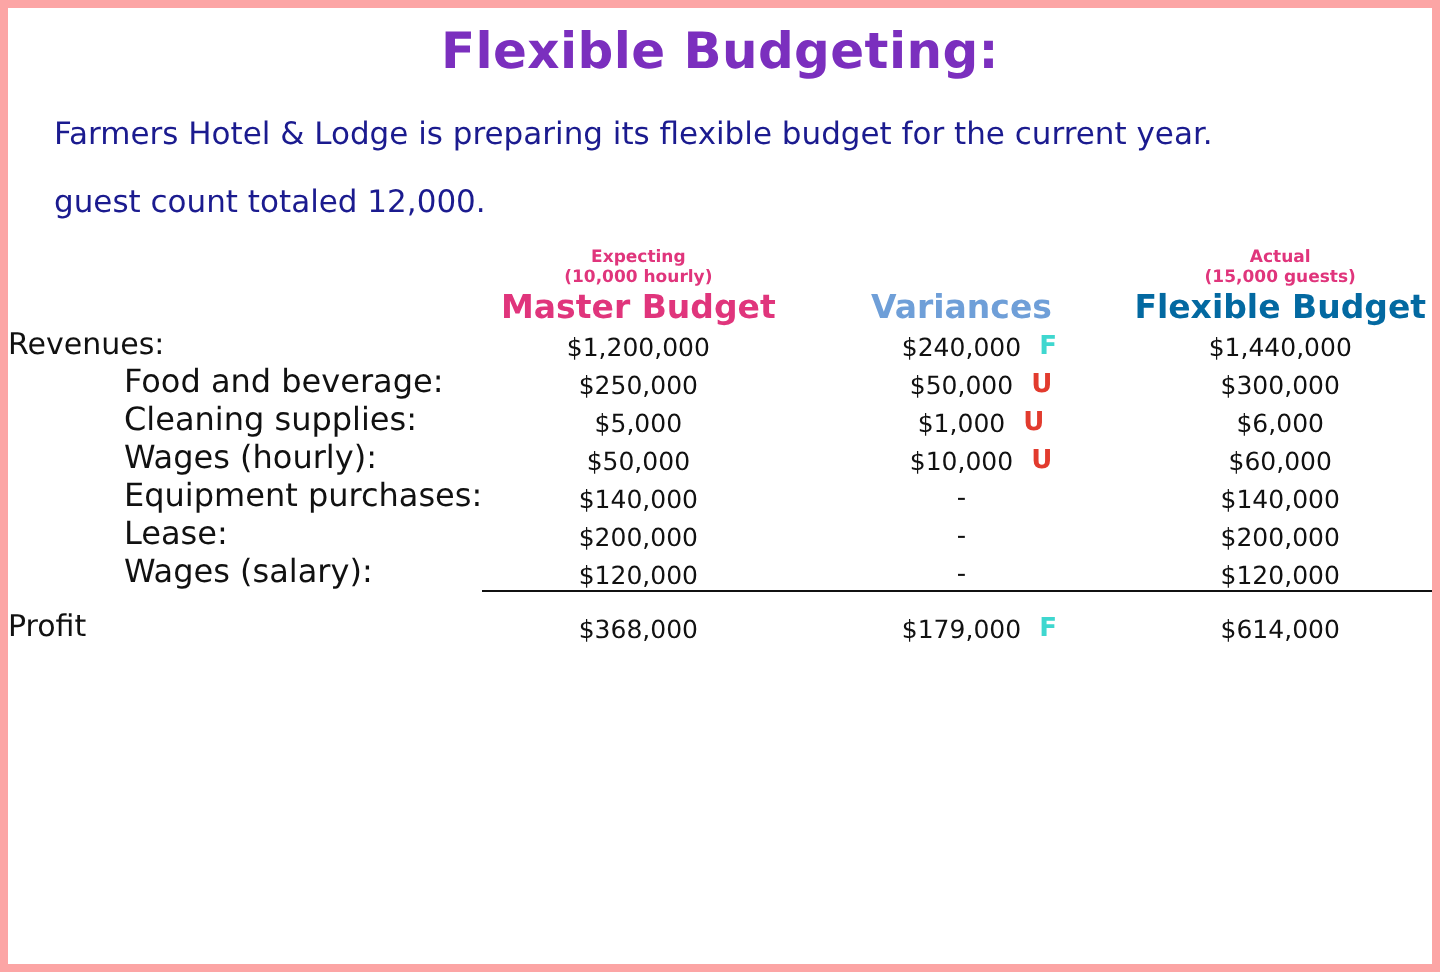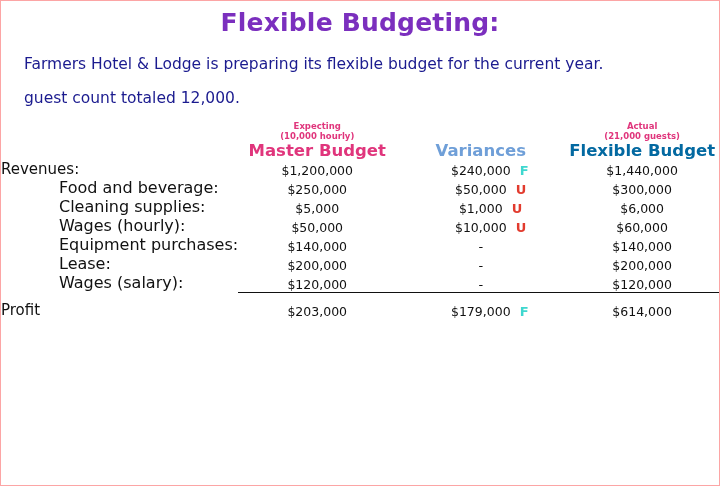--- a/index.html
+++ b/index.html
@@ -12,21 +12,21 @@
     background: #ffffff;
     font-family: "DejaVu Sans", sans-serif;
     overflow: hidden;
     position: relative;
   }
   .page {
     position: relative;
     width: 720px;
     height: 486px;
     box-sizing: border-box;
-    border: 1px solid #fca5a5;
+    border: 4px solid #fca5a5;
     background: #fff;
   }
   .title {
     text-align: center;
     color: #7b2fbe;
     font-size: 25px;
     font-weight: bold;
     letter-spacing: 0.2px;
     margin-top: 7px;
     margin-bottom: 2px;
@@ -147,21 +147,21 @@
         <td class="hdr-small">
           <div>Expecting</div>
           <div>(10,000 hourly)</div>
         </td>
         <td class="hdr-small">
           <div></div>
           <div></div>
         </td>
         <td class="hdr-small">
           <div>Actual</div>
-          <div>(21,000 guests)</div>
+          <div>(15,000 guests)</div>
         </td>
       </tr>
       <tr>
         <th></th>
         <th class="hdr-main hdr-master">Master Budget</th>
         <th class="hdr-main hdr-var">Variances</th>
         <th class="hdr-main hdr-flex">Flexible Budget</th>
       </tr>
     </thead>
     <tbody>
@@ -219,21 +219,21 @@
 
       <tr>
         <td class="row-label indent">Wages (salary):</td>
         <td class="amt underline-cell">$120,000</td>
         <td class="dash underline-cell">-</td>
         <td class="amt underline-cell">$120,000</td>
       </tr>
 
       <tr class="profit">
         <td class="row-label">Profit</td>
-        <td class="amt">$203,000</td>
+        <td class="amt">$368,000</td>
         <td class="amt var">
           <span>$179,000</span><span class="flag f">F</span>
         </td>
         <td class="amt">$614,000</td>
       </tr>
 
     </tbody>
   </table>
 
 </div>

